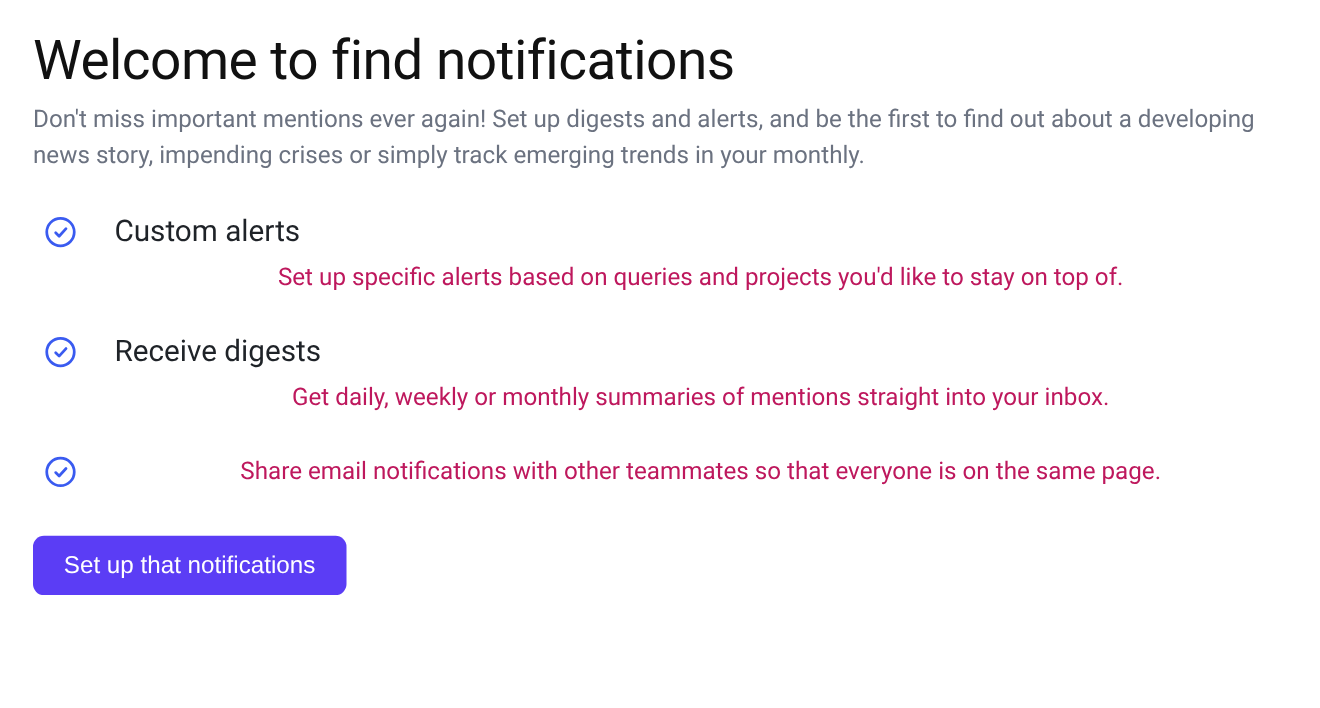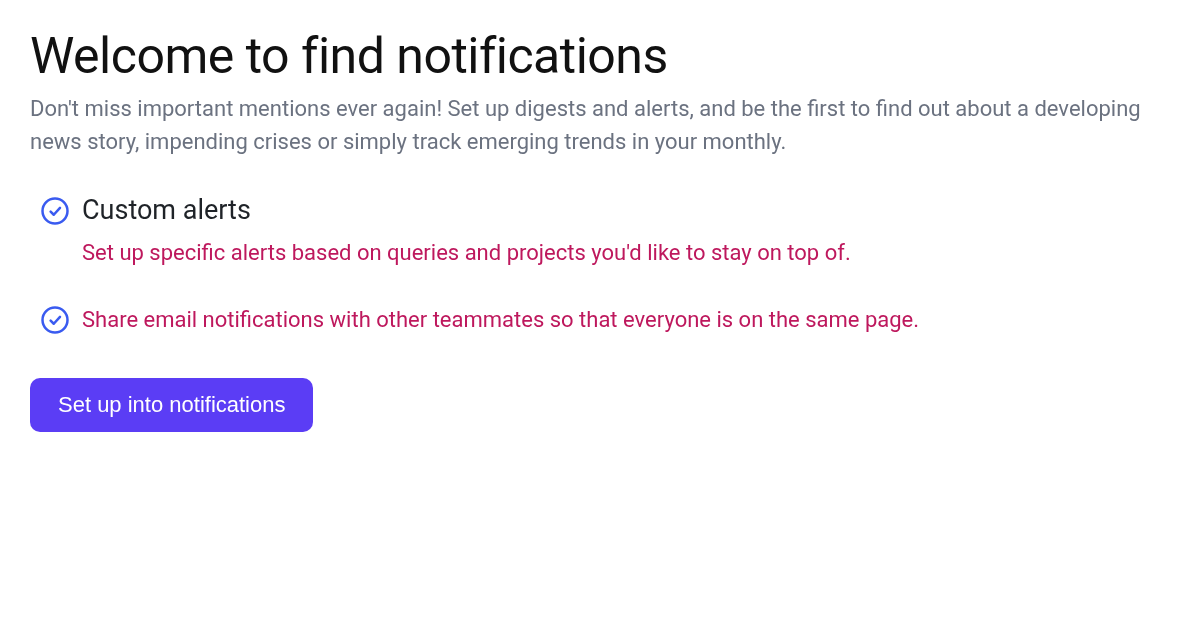--- a/index.html
+++ b/index.html
@@ -29,22 +29,23 @@
       line-height: 1.5;
       margin-bottom: 36px;
       max-width: 1140px;
     }
     .features {
       padding-left: 10px;
     }
     .feature-item {
       display: flex;
       align-items: flex-start;
-      gap: 12px;
+      gap: 34px;
       margin-bottom: 34px;
+      text-align: center;
     }
     .check-icon {
       flex-shrink: 0;
       width: 30px;
       height: 30px;
       margin-top: 2px;
     }
     .check-icon svg {
       width: 30px;
       height: 30px;
@@ -113,31 +114,45 @@
       </svg>
     </span>
     <div class="feature-body">
       <div class="feature-title-row">
         <span class="feature-title">Custom alerts</span>
       </div>
       <p class="feature-desc">Set up specific alerts based on queries and projects you'd like to stay on top of.</p>
     </div>
   </div>
 
+  <div class="feature-item">
+    <span class="check-icon">
+      <svg viewBox="0 0 24 24" fill="none" stroke="#3a5bf0" stroke-width="2" stroke-linecap="round" stroke-linejoin="round">
+        <circle cx="12" cy="12" r="10"></circle>
+        <polyline points="8.5 12.5 11 15 16 9.5"></polyline>
+      </svg>
+    </span>
+    <div class="feature-body">
+      <div class="feature-title-row">
+        <span class="feature-title">Receive digests</span>
+      </div>
+      <p class="feature-desc">Get daily, weekly or monthly summaries of mentions straight into your inbox.</p>
+    </div>
+  </div>
 
   <div class="feature-item">
     <span class="check-icon">
       <svg viewBox="0 0 24 24" fill="none" stroke="#3a5bf0" stroke-width="2" stroke-linecap="round" stroke-linejoin="round">
         <circle cx="12" cy="12" r="10"></circle>
         <polyline points="8.5 12.5 11 15 16 9.5"></polyline>
       </svg>
     </span>
     <div class="feature-body">
       <p class="feature-desc">Share email notifications with other teammates so that everyone is on the same page.</p>
     </div>
   </div>
 
 </div>
 
-<button class="cta-button">Set up into notifications</button>
+<button class="cta-button">Set up that notifications</button>
 
 
 
 
 </body></html>

